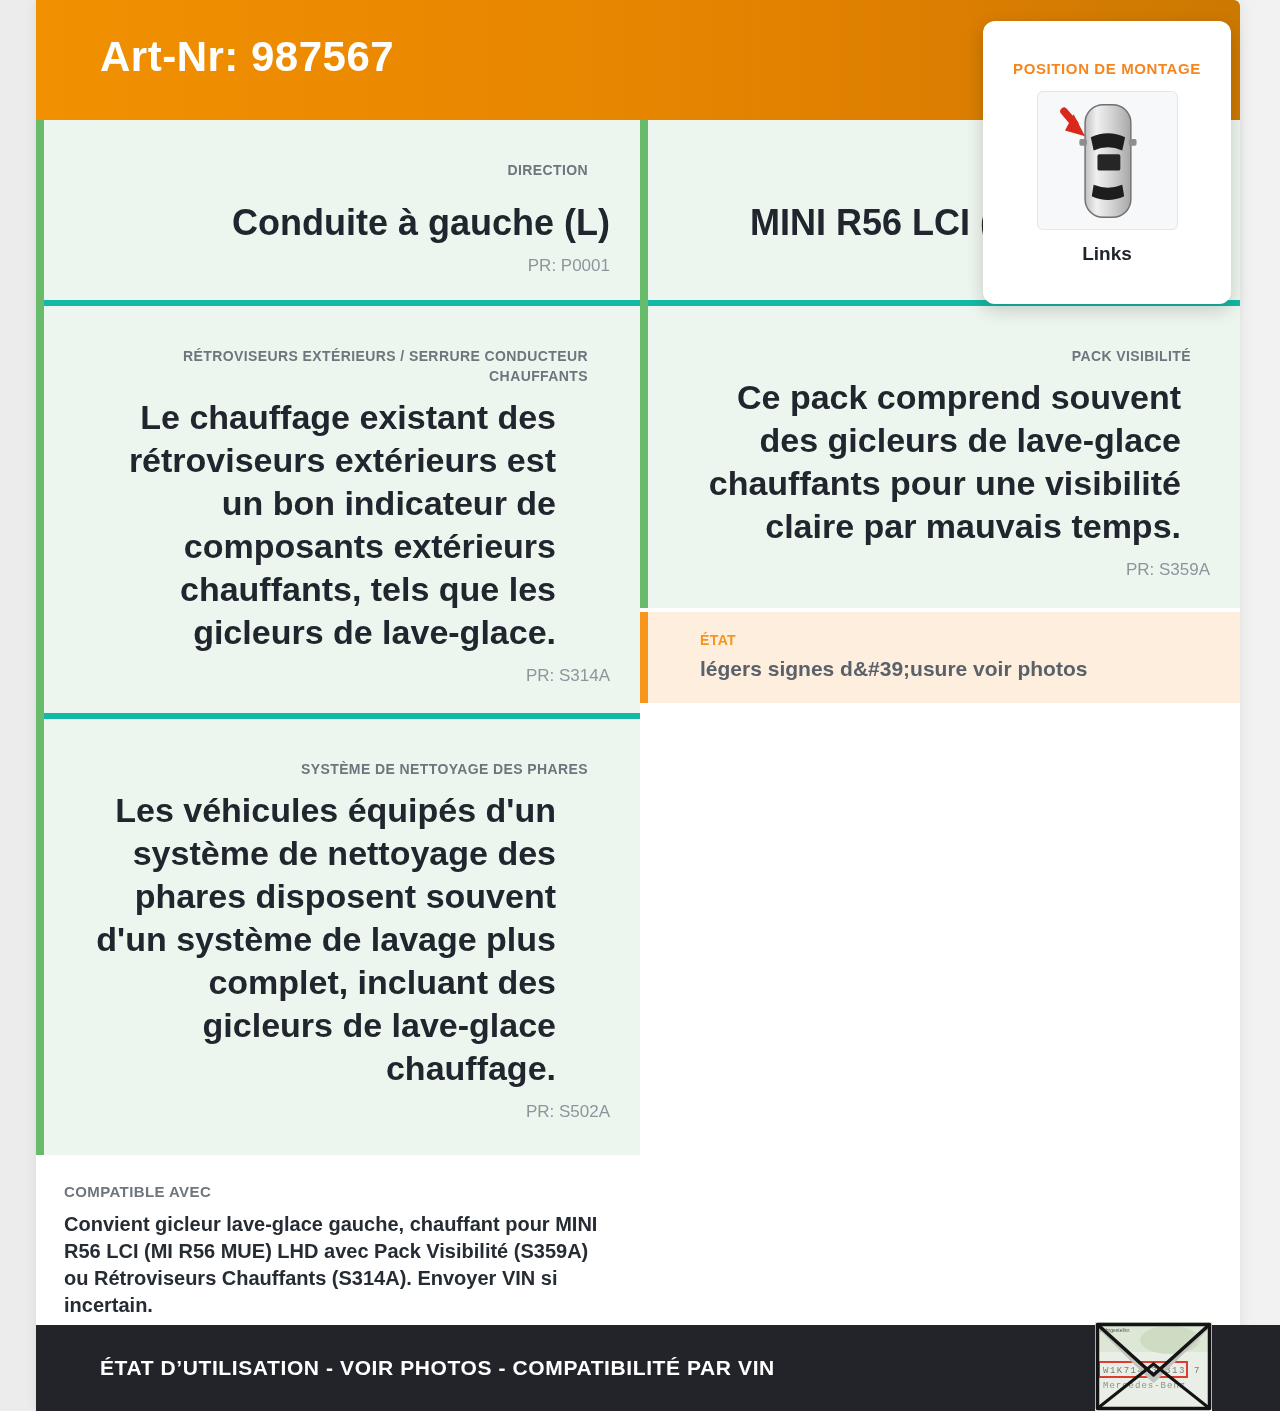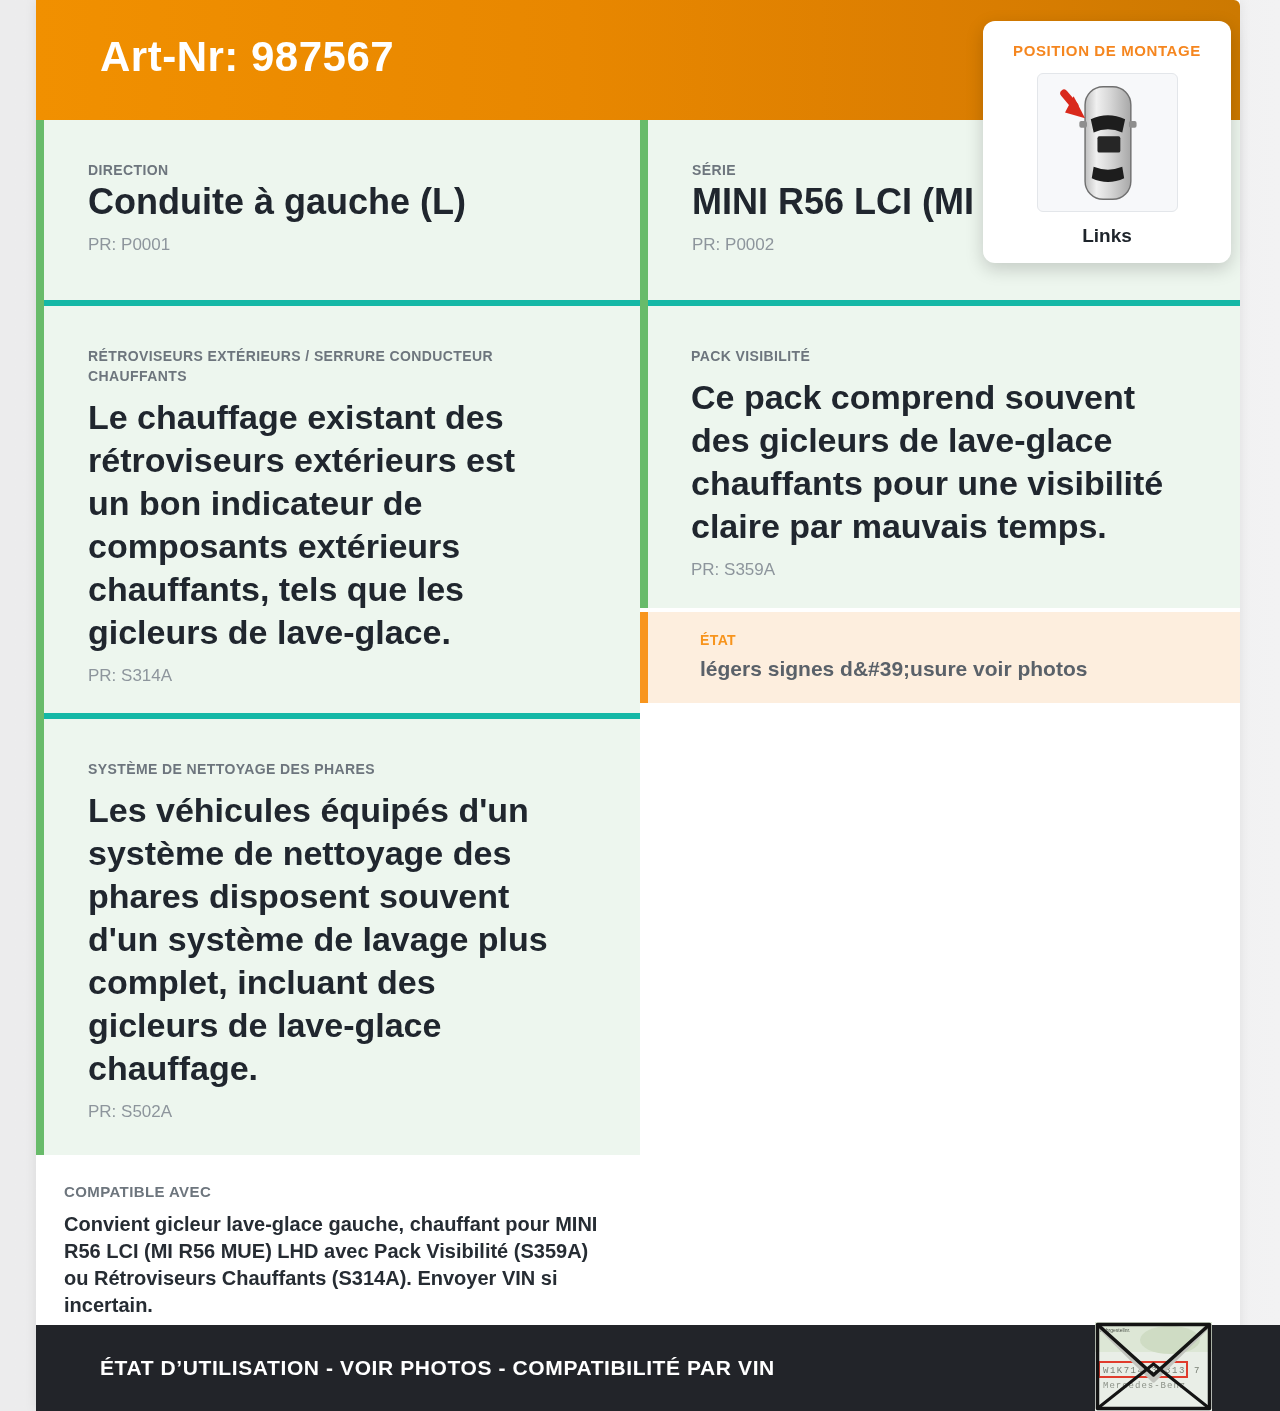--- a/index.html
+++ b/index.html
@@ -23,32 +23,32 @@
     position:absolute;left:64px;top:33px;
     font-size:42px;font-weight:bold;color:#ffffff;letter-spacing:0.5px;
   }
   
   .block-green{
     position:absolute;background:#edf6ee;border-left:8px solid #68bb6a;
     box-sizing:border-box;
   }
   .block-left{left:0;top:120px;width:604px;height:1035px;}
   .block-right{left:604px;top:120px;width:600px;height:488px;}
-  .section{box-sizing:border-box;padding:40px 30px 0 44px;}
+  .section{box-sizing:border-box;padding:40px 30px 0 44px;text-align:right;}
   .section.sep{border-top:6px solid #14b8a6;}
   .sec-r1{height:180px;padding-top:40px;}
   .sec-l2{height:413px;}
   .sec-l3{height:441px;}
   .sec-r2{height:307px;padding-left:43px;}
   .label{
     font-size:14px;font-weight:bold;color:#6d757d;letter-spacing:0.4px;
     line-height:20px;max-width:500px;
   }
   .value-lg{
-    margin-top:1px;font-size:36px;font-weight:bold;color:#20262e;
+    margin-top:22px;font-size:36px;font-weight:bold;color:#20262e;
     white-space:nowrap;
   }
   .value-md{
     margin-top:10px;font-size:34px;font-weight:bold;color:#20262e;
     line-height:43px;
   }
   .w-left{max-width:468px;}
   .w-right{max-width:490px;}
   .pr{margin-top:12px;font-size:17px;color:#8d959c;}
   
@@ -74,24 +74,24 @@
     position:absolute;left:0;top:1325px;width:1204px;height:86px;
     background:#222429;
     padding-left:42px;
   }
   .footer .text{
     position:absolute;left:64px;top:31px;
     font-size:21px;font-weight:bold;color:#ffffff;letter-spacing:0.6px;
   }
   
   .pos-card{
-    position:absolute;left:947px;top:21px;width:248px;height:242px;
+    position:absolute;left:947px;top:21px;width:248px;height:283px;
     background:#ffffff;border-radius:12px;
     box-shadow:0 6px 18px rgba(0,0,0,.18);z-index:5;text-align:center;
-    box-sizing:border-box;padding-top:21px;
+    box-sizing:border-box;padding-top:39px;
   }
   .pos-card .pos-title{
     font-size:15px;font-weight:bold;color:#f5861f;letter-spacing:0.6px;
   }
   .pos-card .img-box{
     margin:14px auto 0;width:139px;height:137px;background:#f7f8fa;
     border:1px solid #e3e6ea;border-radius:6px;
     display:flex;align-items:center;justify-content:center;
   }
   .pos-card .side{

